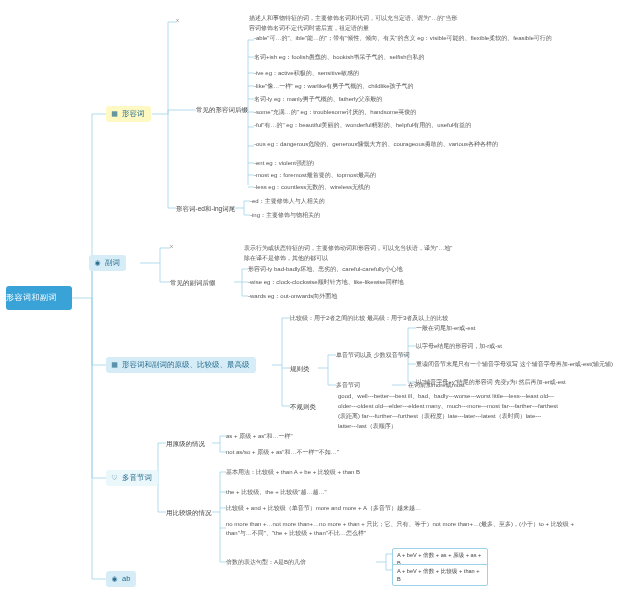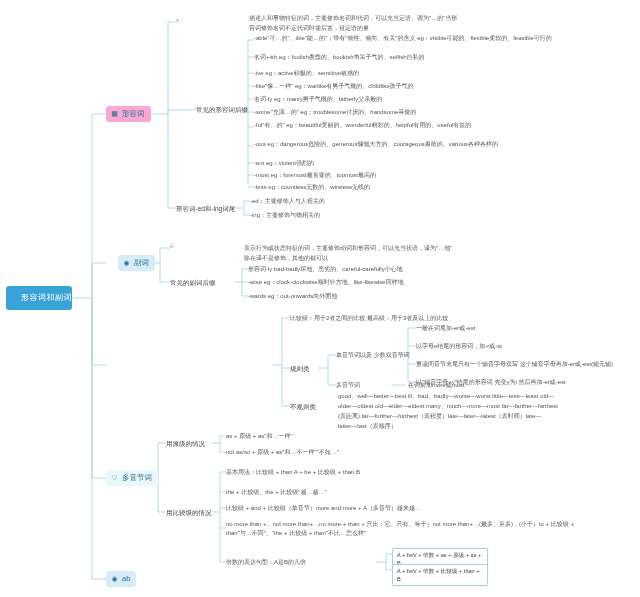--- a/index.html
+++ b/index.html
@@ -7,28 +7,28 @@
     font-family:"Liberation Sans","DejaVu Sans",sans-serif;
     width:640px;height:597px;position:relative;overflow:hidden;
     color:#333;
   }
   #canvas{position:absolute;left:0;top:0;width:640px;height:597px;}
   svg.links{position:absolute;left:0;top:0;width:640px;height:597px;pointer-events:none;}
   .node{position:absolute;box-sizing:border-box;}
   .root{
     left:6px;top:286px;width:66px;height:24px;
     background:#39a3d8;color:#fff;border-radius:3px;
-    font-size:8px;line-height:24px;text-align:right;letter-spacing:.5px;
+    font-size:8px;line-height:24px;text-align:left;letter-spacing:.5px;
   }
   .l1{
     border-radius:3px;font-size:7.5px;line-height:16px;height:16px;
     padding:0 6px 0 16px;color:#2a6e8f;white-space:nowrap;position:absolute;
   }
   .l1 .ic{position:absolute;left:4px;top:3px;width:9px;height:9px;font-size:7px;line-height:9px;text-align:center;}
-  .l1-a{background:#f9a8d4;}
+  .l1-a{background:#fef9c3;}
   .l1-b{background:#d6ecf7;}
   .l1-c{background:#d6ecf7;}
   .l1-d{background:#eaf7fb;}
   .l1-e{background:#d6ecf7;}
   .l2{
     position:absolute;font-size:6.5px;line-height:9px;color:#444;white-space:nowrap;
   }
   .leaf{
     position:absolute;font-size:6px;line-height:9px;color:#555;white-space:nowrap;
   }
@@ -135,25 +135,29 @@
     </g>
   </svg>
 
   <div class="node root">形容词和副词</div>
 
   <div class="l1 l1-a" style="left:106px;top:106px;">
     <span class="ic">▦</span>
     <span>形容词</span>
   </div>
 
-  <div class="l1 l1-b" style="left:118px;top:255px;">
+  <div class="l1 l1-b" style="left:89px;top:255px;">
     <span class="ic">◉</span>
     <span>副词</span>
   </div>
 
+  <div class="l1 l1-c" style="left:106px;top:357px;">
+    <span class="ic">▦</span>
+    <span>形容词和副词的原级、比较级、最高级</span>
+  </div>
 
   <div class="l1 l1-d" style="left:106px;top:470px;">
     <span class="ic">♡</span>
     <span>多音节词</span>
   </div>
 
   <div class="l1 l1-e" style="left:106px;top:571px;">
     <span class="ic">◉</span>
     <span>ab</span>
   </div>

